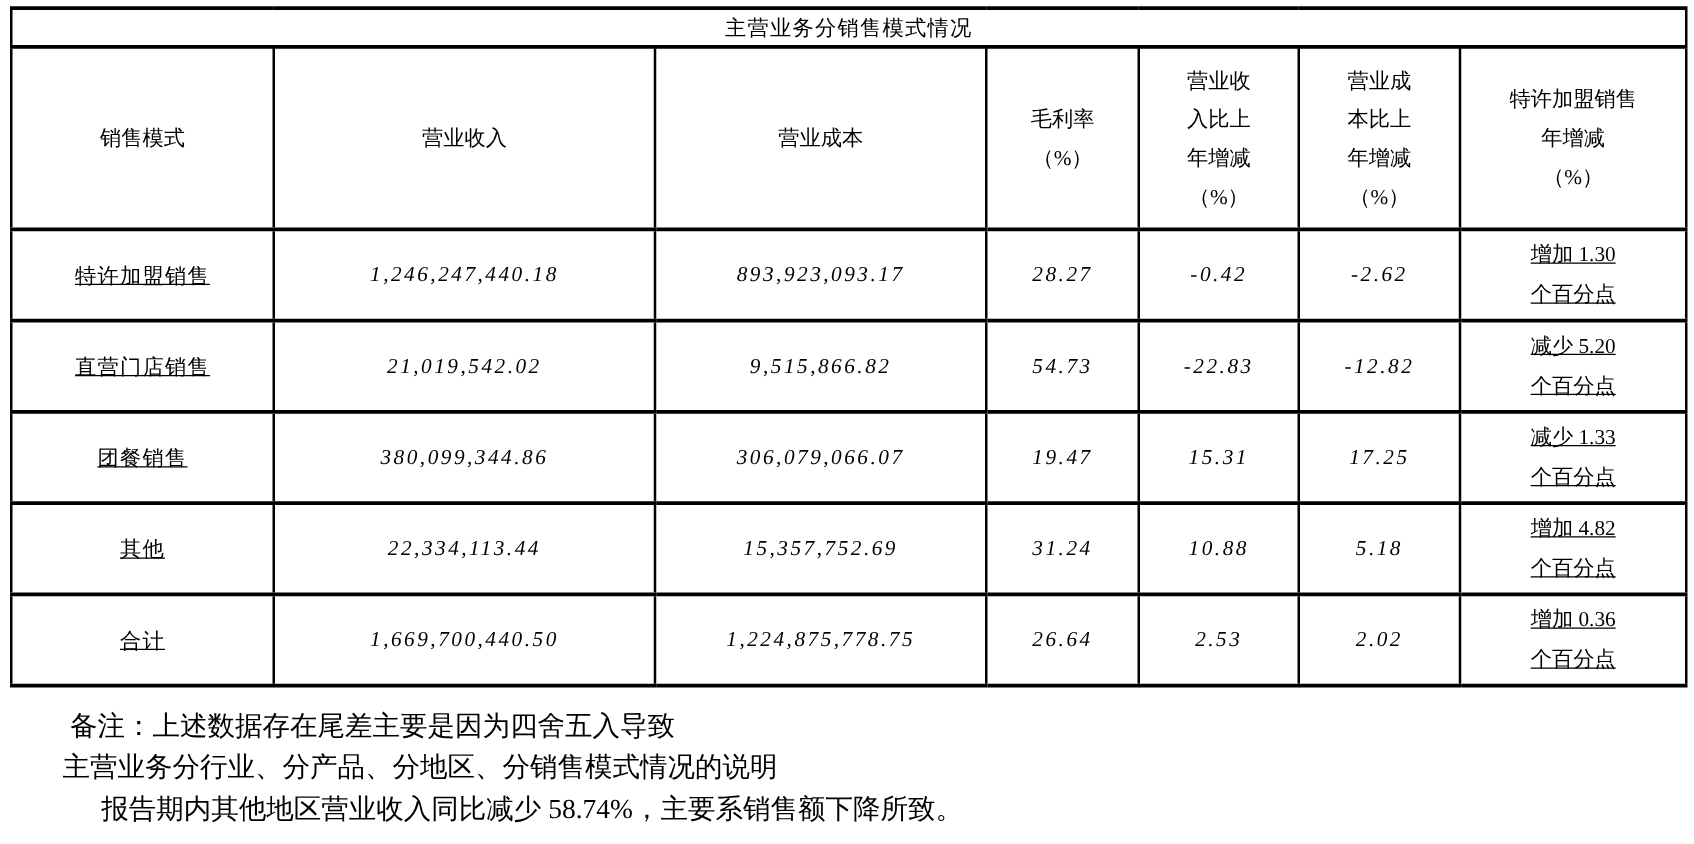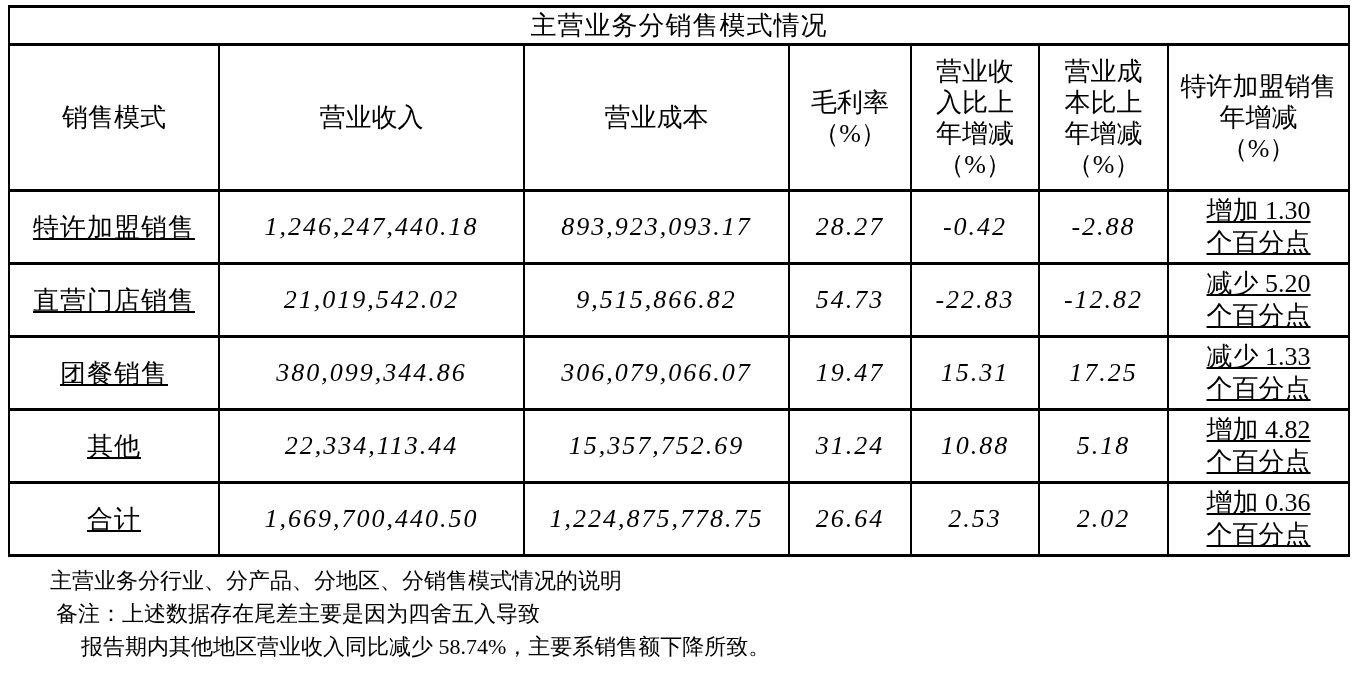--- a/index.html
+++ b/index.html
@@ -24,21 +24,21 @@
     top: 5px;
     width: 1340px;
     border-collapse: collapse;
     table-layout: fixed;
   }
   table.report td, table.report th {
     border: 2px solid #000000;
     border-top-width: 3px;
     border-bottom-width: 3px;
     padding: 0;
-    font-size: 26px;
+    font-size: 17px;
     font-weight: normal;
     text-align: center;
     vertical-align: middle;
     overflow: hidden;
   }
   .title-row td {
     height: 28px;
     font-size: 22px;
     letter-spacing: 1px;
   }
@@ -119,21 +119,21 @@
         <th>特许加盟销售
 年增减
 （%）</th>
       </tr>
       <tr class="data-row">
         <td class="mode">特许加盟销售</td>
         <td class="num">1,246,247,440.18</td>
         <td class="num">893,923,093.17</td>
         <td class="num">28.27</td>
         <td class="num">-0.42</td>
-        <td class="num">-2.88</td>
+        <td class="num">-2.62</td>
         <td class="pct">增加 1.30
 个百分点</td>
       </tr>
       <tr class="data-row">
         <td class="mode">直营门店销售</td>
         <td class="num">21,019,542.02</td>
         <td class="num">9,515,866.82</td>
         <td class="num">54.73</td>
         <td class="num">-22.83</td>
         <td class="num">-12.82</td>
@@ -167,18 +167,18 @@
         <td class="num">26.64</td>
         <td class="num">2.53</td>
         <td class="num">2.02</td>
         <td class="pct">增加 0.36
 个百分点</td>
       </tr>
     </tbody>
   </table>
 
   <div class="notes">
+    <div class="note note-remark">备注：上述数据存在尾差主要是因为四舍五入导致</div>
     <div class="note note-heading">主营业务分行业、分产品、分地区、分销售模式情况的说明</div>
-    <div class="note note-remark">备注：上述数据存在尾差主要是因为四舍五入导致</div>
     <div class="note note-detail">报告期内其他地区营业收入同比减少 58.74%，主要系销售额下降所致。</div>
   </div>
 
 </div>
 
 </body></html>

